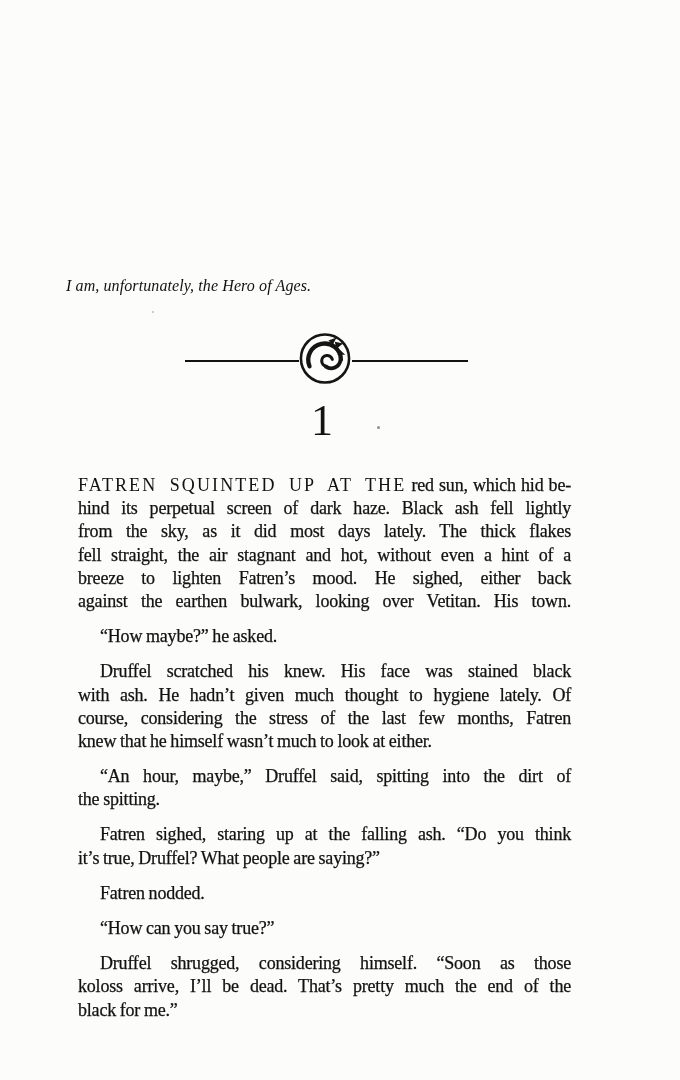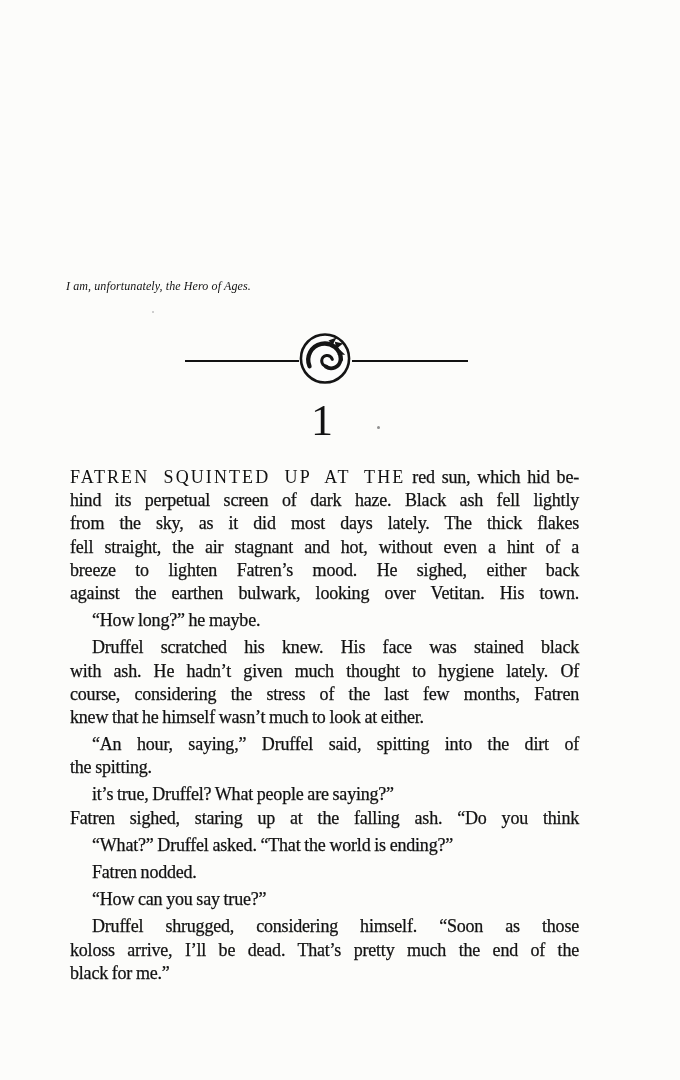--- a/index.html
+++ b/index.html
@@ -18,21 +18,21 @@
     background:var(--paper);
     color:var(--ink);
     overflow:hidden;
   }
   
   .epigraph{
     position:absolute;
     left:66px;top:274px;
     width:520px;
     font-style:italic;
-    font-size:12px;
+    font-size:16px;
     line-height:24px;
     letter-spacing:0.1px;
   }
   
   .rule{
     position:absolute;
     height:2px;
     background:var(--ink);
   }
   .rule.left{left:185px;top:360px;width:114px;}
@@ -54,21 +54,21 @@
     font-weight:400;
   }
   
   .body-text{
     position:absolute;
     left:66px;top:462px;
     width:517px;
     font-size:18px;
     -webkit-text-stroke:0.25px var(--ink);
   }
-  .para{margin:4px;padding:0;}
+  .para{margin:12px;padding:0;}
   .line{
     height:23.2px;
     line-height:23.2px;
     text-align:justify;
     text-align-last:justify;
     letter-spacing:-0.2px;
     word-spacing:-2px;
     white-space:normal;
     overflow:visible;
   }
@@ -118,38 +118,35 @@
   <div class="body-text">
       <div class="para">
         <div class="line"><span class="opener">FATREN SQUINTED UP AT THE</span> red sun, which hid be-</div>
         <div class="line">hind its perpetual screen of dark haze. Black ash fell lightly</div>
         <div class="line">from the sky, as it did most days lately. The thick flakes</div>
         <div class="line">fell straight, the air stagnant and hot, without even a hint of a</div>
         <div class="line">breeze to lighten Fatren’s mood. He sighed, either back</div>
         <div class="line">against the earthen bulwark, looking over Vetitan. His town.</div>
       </div>
       <div class="para indent">
-        <div class="line end">“How long?” he maybe.</div>
+        <div class="line end">“How maybe?” he asked.</div>
       </div>
       <div class="para indent">
         <div class="line">Druffel scratched his knew. His face was stained black</div>
         <div class="line">with ash. He hadn’t given much thought to hygiene lately. Of</div>
         <div class="line">course, considering the stress of the last few months, Fatren</div>
         <div class="line end">knew that he himself wasn’t much to look at either.</div>
       </div>
       <div class="para indent">
-        <div class="line">“An hour, saying,” Druffel said, spitting into the dirt of</div>
+        <div class="line">“An hour, maybe,” Druffel said, spitting into the dirt of</div>
         <div class="line end">the spitting.</div>
       </div>
       <div class="para indent">
+        <div class="line">Fatren sighed, staring up at the falling ash. “Do you think</div>
         <div class="line end">it’s true, Druffel? What people are saying?”</div>
-        <div class="line">Fatren sighed, staring up at the falling ash. “Do you think</div>
-      </div>
-      <div class="para indent">
-        <div class="line end">“What?” Druffel asked. “That the world is ending?”</div>
       </div>
       <div class="para indent">
         <div class="line end">Fatren nodded.</div>
       </div>
       <div class="para indent">
         <div class="line end">“How can you say true?”</div>
       </div>
       <div class="para indent">
         <div class="line">Druffel shrugged, considering himself. “Soon as those</div>
         <div class="line">koloss arrive, I’ll be dead. That’s pretty much the end of the</div>

